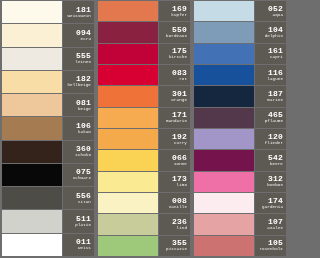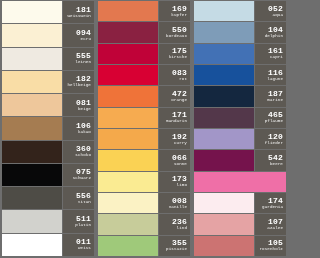--- a/index.html
+++ b/index.html
@@ -180,21 +180,21 @@
       <div class="swatch-row">
         <div class="swatch-color" style="background: rgb(216, 0, 51);"></div>
         <div class="swatch-label">
           <div class="swatch-code">083</div>
           <div class="swatch-name">rot</div>
         </div>
       </div>
       <div class="swatch-row">
         <div class="swatch-color" style="background: rgb(239, 115, 57);"></div>
         <div class="swatch-label">
-          <div class="swatch-code">472</div>
+          <div class="swatch-code">301</div>
           <div class="swatch-name">orange</div>
         </div>
       </div>
       <div class="swatch-row">
         <div class="swatch-color" style="background: rgb(246, 171, 80);"></div>
         <div class="swatch-label">
           <div class="swatch-code">171</div>
           <div class="swatch-name">mandarin</div>
         </div>
       </div>
@@ -293,20 +293,24 @@
       </div>
       <div class="swatch-row">
         <div class="swatch-color" style="background: rgb(117, 19, 76);"></div>
         <div class="swatch-label">
           <div class="swatch-code">542</div>
           <div class="swatch-name">beere</div>
         </div>
       </div>
       <div class="swatch-row">
         <div class="swatch-color" style="background: rgb(239, 111, 167);"></div>
+        <div class="swatch-label">
+          <div class="swatch-code">312</div>
+          <div class="swatch-name">bonbon</div>
+        </div>
       </div>
       <div class="swatch-row">
         <div class="swatch-color" style="background: rgb(252, 236, 239);"></div>
         <div class="swatch-label">
           <div class="swatch-code">174</div>
           <div class="swatch-name">gardenia</div>
         </div>
       </div>
       <div class="swatch-row">
         <div class="swatch-color" style="background: rgb(229, 163, 164);"></div>

